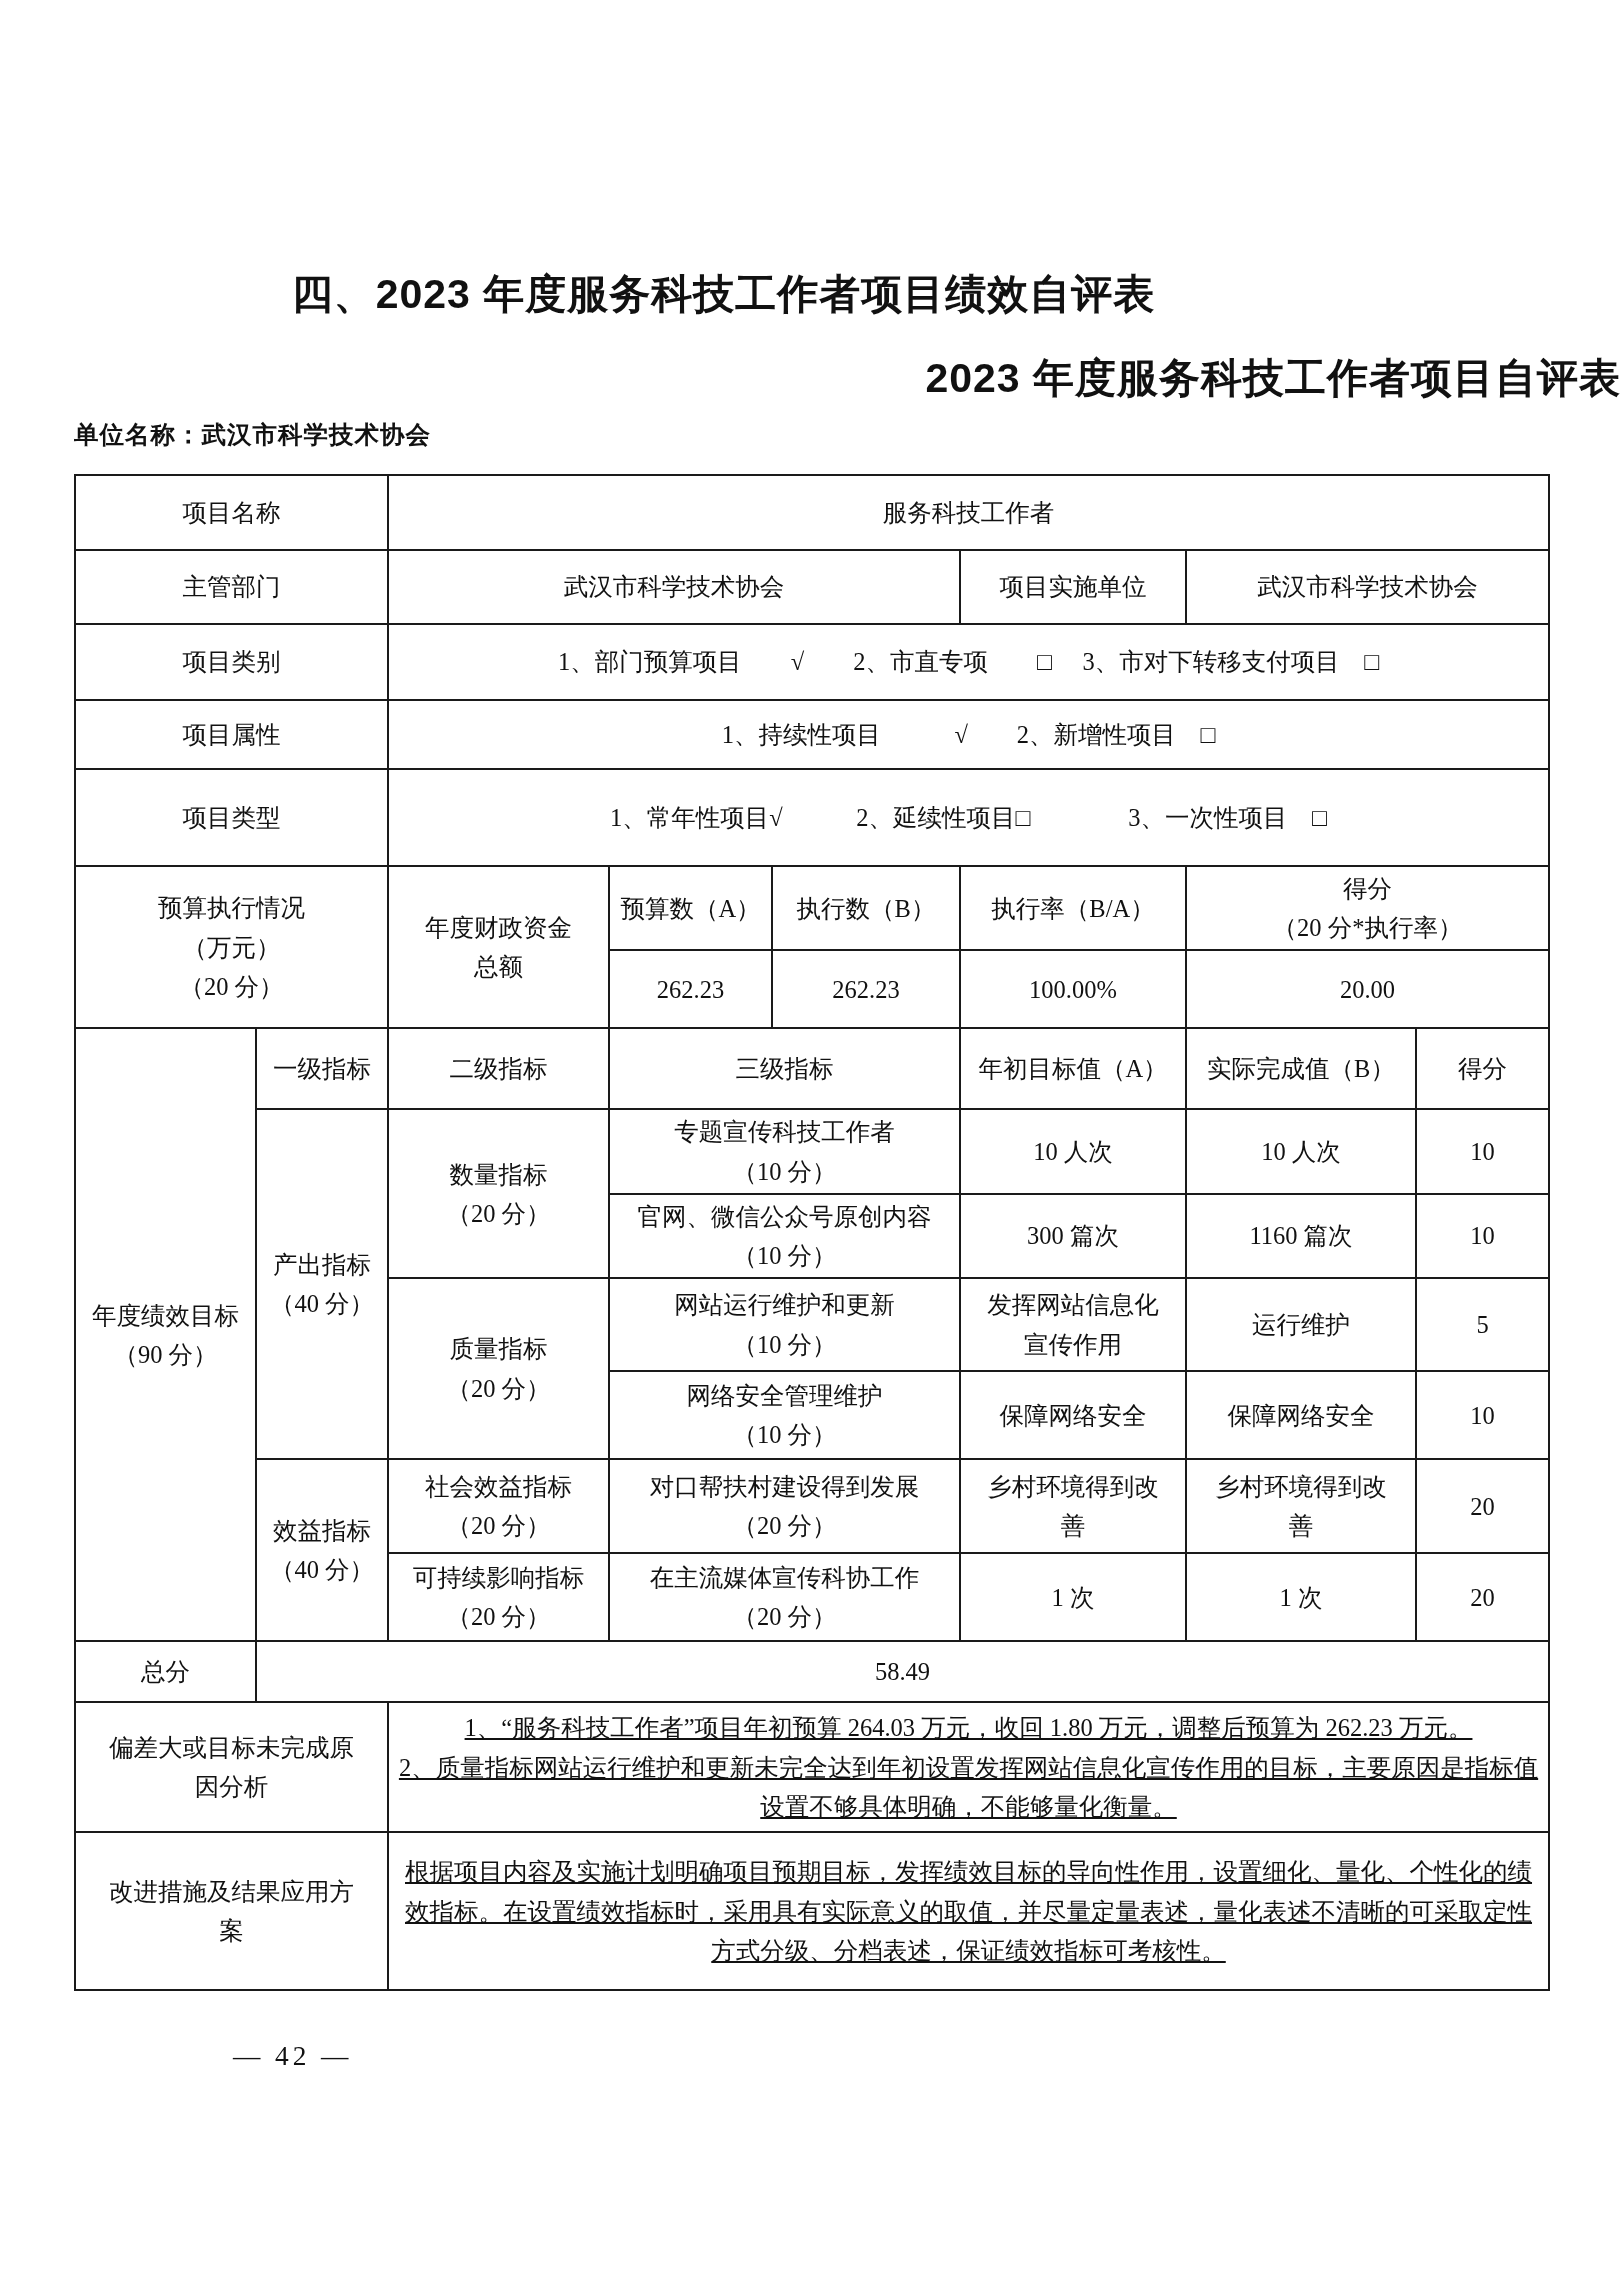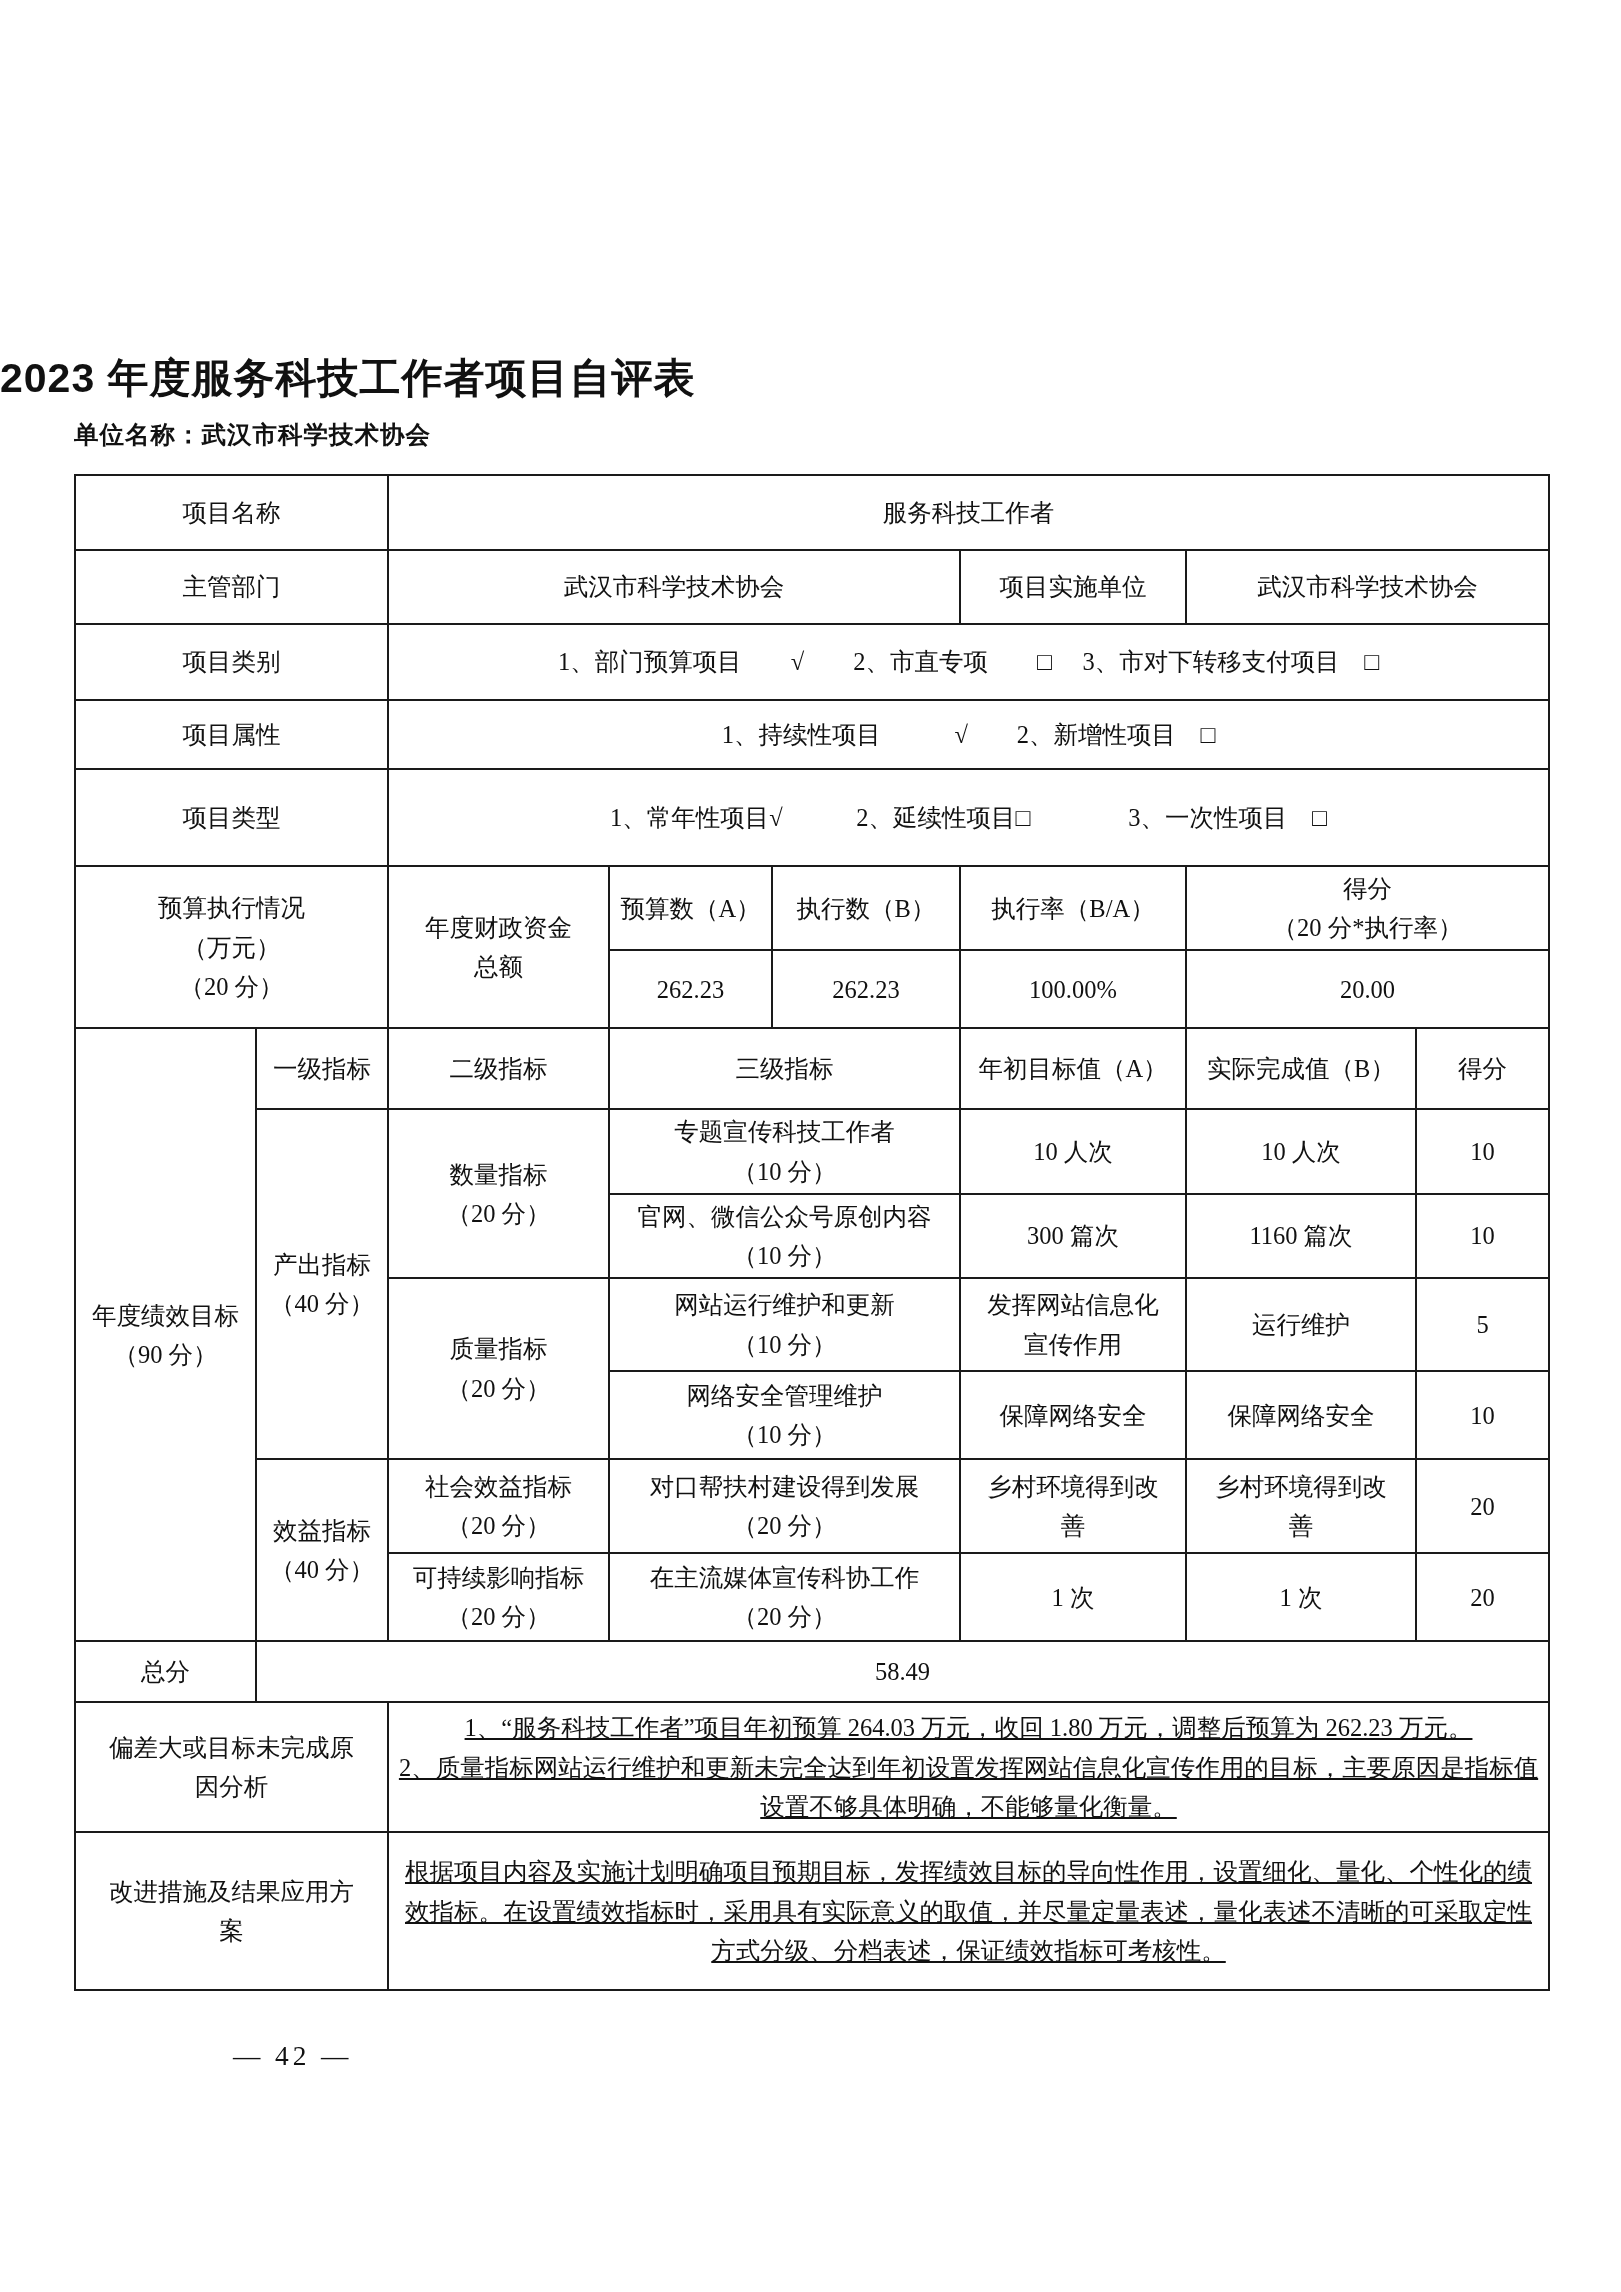--- a/index.html
+++ b/index.html
@@ -20,21 +20,21 @@
     padding-right: 174px;
     font-family: "Liberation Sans", "DejaVu Sans", sans-serif;
     font-weight: 700;
     font-size: 41px;
     letter-spacing: 1px;
     margin: 0;
   }
   .title2 {
     position: absolute;
     top: 351px; left: 0; right: 0;
-    text-align: left;
+    text-align: right;
     font-family: "Liberation Sans", "DejaVu Sans", sans-serif;
     font-weight: 700;
     font-size: 41px;
     letter-spacing: 1px;
     margin: 0;
   }
   .unit-line {
     position: absolute;
     top: 418px; left: 74px;
     font-size: 24.5px;
@@ -72,20 +72,21 @@
     top: 2041px; left: 233px;
     font-size: 27.4px;
     letter-spacing: 3.9px;
   }
 </style>
 </head>
 <body>
 
 <div class="page">
 
+  <h1 class="title1">四、2023 年度服务科技工作者项目绩效自评表</h1>
   <h2 class="title2">2023 年度服务科技工作者项目自评表</h2>
 
   <div class="unit-line">单位名称：武汉市科学技术协会</div>
 
   <table class="main">
     <colgroup>
       <col style="width:181px">
         <col style="width:132px">
         <col style="width:221px">
         <col style="width:163px">

